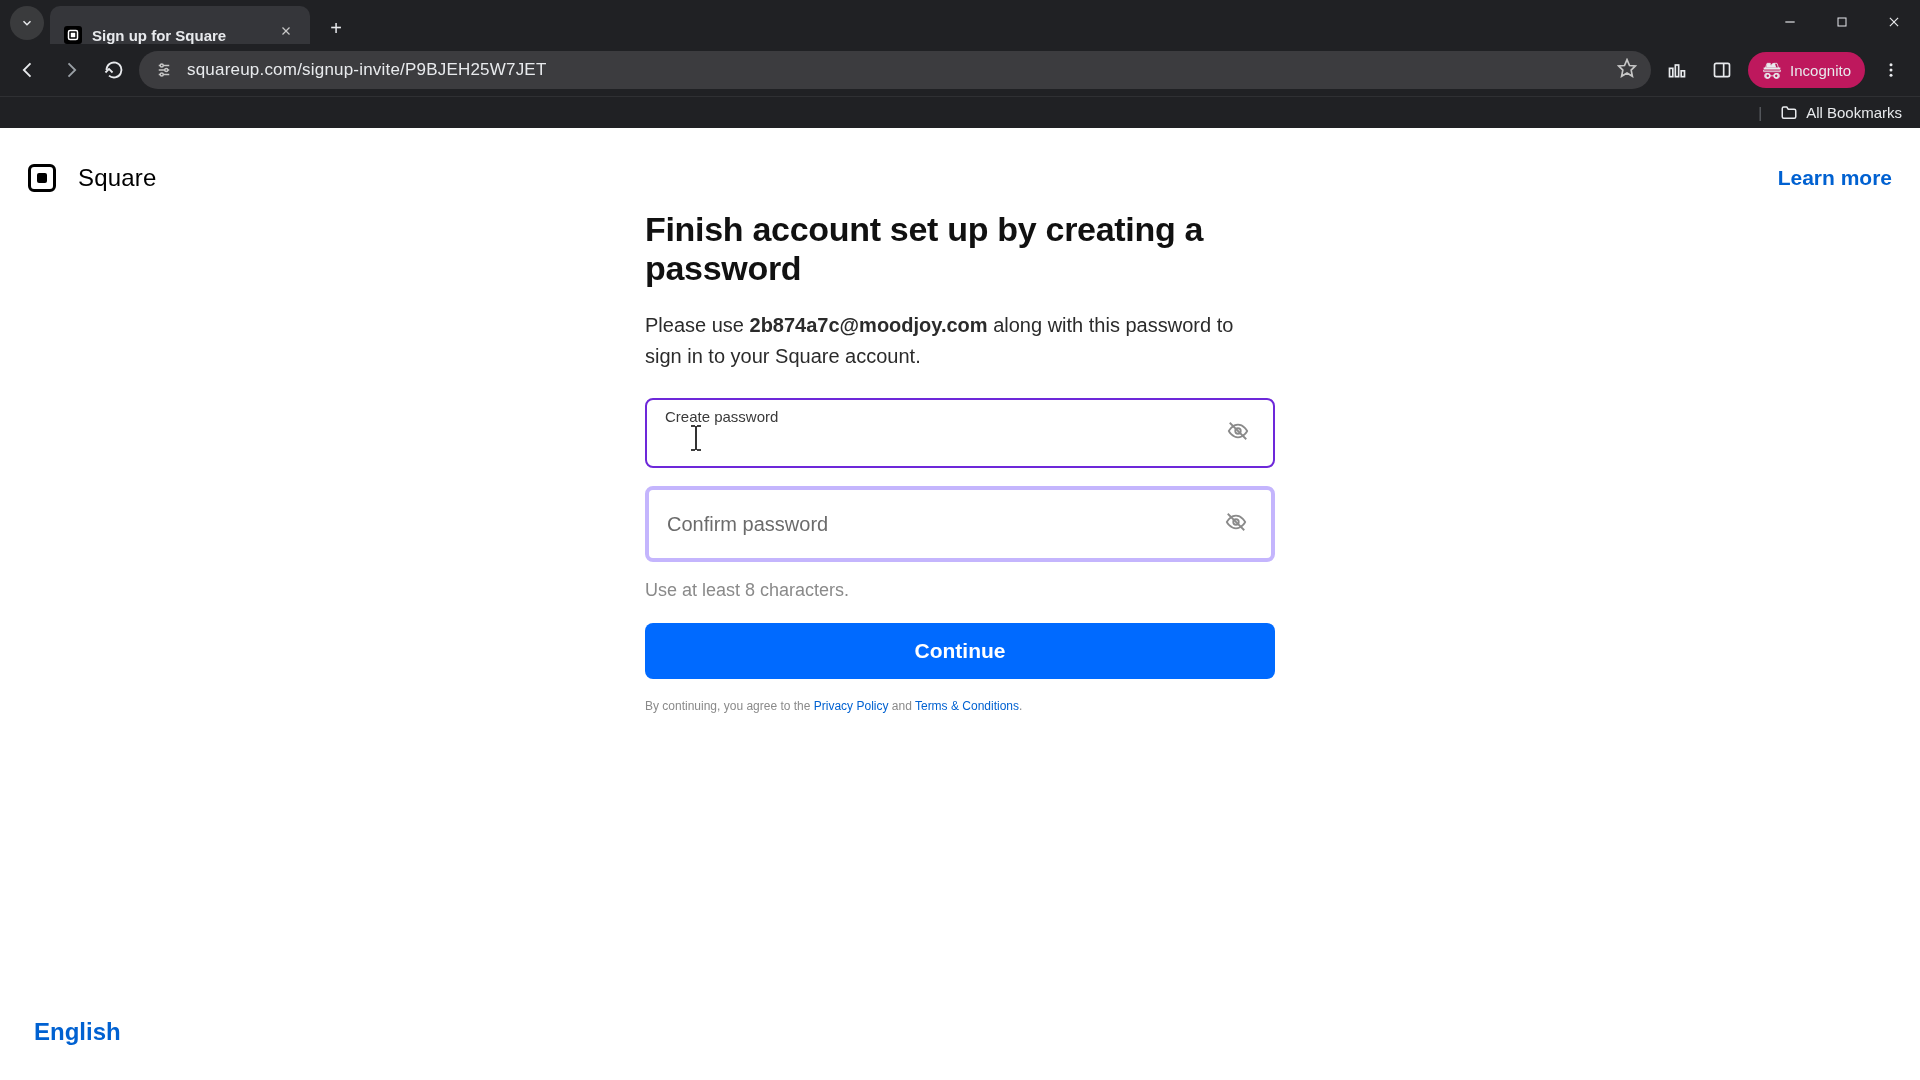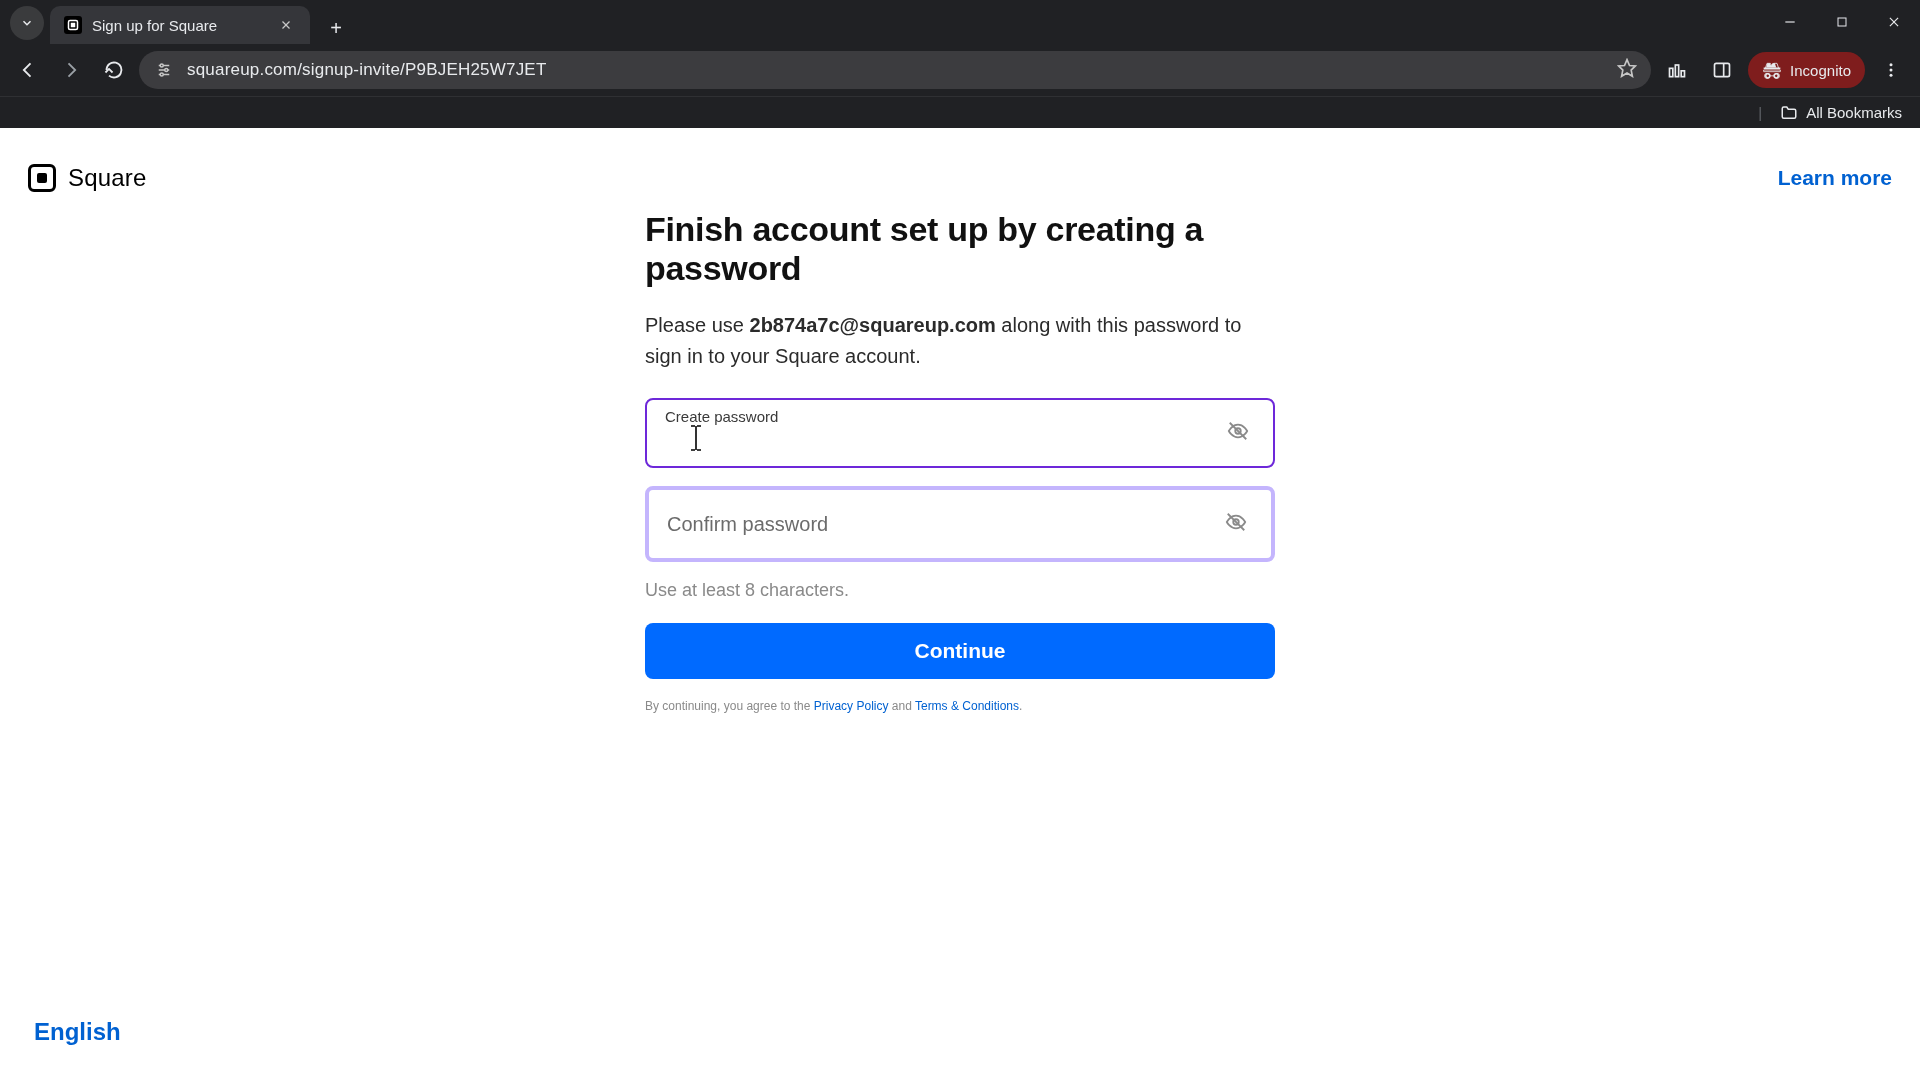--- a/index.html
+++ b/index.html
@@ -3,47 +3,47 @@
 <meta charset="utf-8">
 <style>
   * { box-sizing: border-box; margin: 0; padding: 0; }
   html, body { width: 1920px; height: 1080px; font-family: -apple-system, BlinkMacSystemFont, "Segoe UI", Helvetica, Arial, sans-serif; }
   body { display: flex; flex-direction: column; background: #fff; }
 
   
   .chrome { background: #202124; color: #e8eaed; display: flex; flex-direction: column; }
   .tabstrip { height: 44px; display: flex; align-items: flex-end; padding-left: 8px; }
   .tabstrip-dropdown { width: 34px; height: 34px; border-radius: 50%; background: #3a3b3d; display:flex; align-items:center; justify-content:center; margin: 0 6px 4px 2px; cursor:pointer; }
-  .tab { display:flex; align-items:center; gap:10px; background:#35363a; height:38px; border-radius:10px 10px 0 0; padding:0 14px; min-width:260px; }
+  .tab { display:flex; align-items:flex-end; gap:10px; background:#35363a; height:38px; border-radius:10px 10px 0 0; padding:0 14px; min-width:260px;font-weight:bold; }
   .tab .favicon { width:18px; height:18px; background:#000; border-radius:3px; display:flex; align-items:center; justify-content:center; }
   .tab .favicon svg { width:12px; height:12px; }
   .tab-title { font-size:15px; color:#e8eaed; flex:1; white-space:nowrap; overflow:hidden; text-overflow:ellipsis; }
   .tab-close { color:#c7c7c7; cursor:pointer; font-size:15px; padding:4px; }
   .newtab { width:32px; height:32px; display:flex; align-items:center; justify-content:center; color:#e8eaed; font-size:20px; margin-left:10px; cursor:pointer; border-radius:50%; }
   .window-controls { margin-left:auto; display:flex; }
   .window-controls div { width:52px; height:44px; display:flex; align-items:center; justify-content:center; color:#e8eaed; cursor:pointer; }
 
   .toolbar { height:52px; display:flex; align-items:center; padding:0 10px; gap:7px; }
   .nav-btn { width:36px; height:36px; display:flex; align-items:center; justify-content:center; color:#9aa0a6; border-radius:50%; cursor:pointer; }
   .nav-btn.enabled { color:#e8eaed; }
   .omnibox { flex:1; height:38px; background:#3c3c3f; border-radius:19px; display:flex; align-items:center; padding:0 14px; gap:12px; }
   .omnibox .site-chip { width:22px; height:22px; display:flex; align-items:center; justify-content:center; color:#c7c7c7; }
   .omnibox-text { color:#e8eaed; font-size:17px; letter-spacing:.2px; }
   .omnibox-star { margin-left:auto; color:#c7c7c7; cursor:pointer; }
   .tool-icon { width:38px; height:38px; display:flex; align-items:center; justify-content:center; color:#e8eaed; cursor:pointer; border-radius:6px; }
-  .incognito-chip { display:flex; align-items:center; gap:8px; background:#7f1d1d; height:36px; padding:0 14px; border-radius:18px; color:#e8eaed; font-size:15px; cursor:pointer; }
+  .incognito-chip { display:flex; align-items:center; gap:8px; background:#be185d; height:36px; padding:0 14px; border-radius:18px; color:#e8eaed; font-size:15px; cursor:pointer; }
 
   .bookmarks-bar { height:32px; display:flex; align-items:center; justify-content:flex-end; padding:0 18px; gap:8px; color:#e8eaed; border-top:1px solid #2f3033; font-size:15px; }
   .bookmarks-bar .sep { color:#5f6368; margin-right:10px; }
   .bookmarks-bar .folder { display:flex; align-items:flex-start; gap:8px; cursor:pointer; }
 
   
   .page { flex:1; position:relative; background:#fff; overflow:hidden; }
   .page-header { position:absolute; top:36px; left:28px; right:28px; display:flex; align-items:center; justify-content:space-between; }
-  .brand { display:flex; align-items:center; gap:12px; }
+  .brand { display:flex; align-items:center; gap:22px; }
   .brand-mark { width:28px; height:28px; border:3px solid #000; border-radius:6px; position:relative; }
   .brand-mark::after { content:""; position:absolute; inset:6px; background:#000; border-radius:2px; }
   .brand-name { font-size:24px; font-weight:500; color:#000; letter-spacing:.2px; }
   .learn-more { color:#0061d1; font-size:21px; font-weight:600; cursor:pointer; }
 
   .form-wrap { width:630px; margin:82px auto 0; }
   .form-title { font-size:34px; font-weight:700; color:#111; letter-spacing:-.3px; margin-bottom:22px; }
   .form-sub { font-size:20px; color:#2b2b2b; line-height:1.55; margin-bottom:26px; }
   .form-sub b { font-weight:700; }
 
@@ -197,21 +197,21 @@
     <div class="brand">
       <span class="brand-mark"></span>
       <span class="brand-name">Square</span>
     </div>
     <a class="learn-more">Learn more</a>
   </div>
 
   <div class="form-wrap">
     <h1 class="form-title">Finish account set up by creating a password</h1>
     <p class="form-sub">
-      <span>Please use </span><b>2b874a7c@squareup.com</b><span> along with this password to sign in to your Square account.</span>
+      <span>Please use </span><b>2b874a7c@moodjoy.com</b><span> along with this password to sign in to your Square account.</span>
     </p>
 
     <div class="field focused">
       <span class="float-label">Create password</span>
       <div class="field-inner">
         <input type="password" style="">
         <span class="eye">
           <svg width="22" height="22" viewBox="0 0 24 24" fill="none" stroke="currentColor" stroke-width="2">
               <path d="M2 12s3.5-7 10-7 10 7 10 7-3.5 7-10 7S2 12 2 12z"></path>
               <circle cx="12" cy="12" r="3"></circle>

